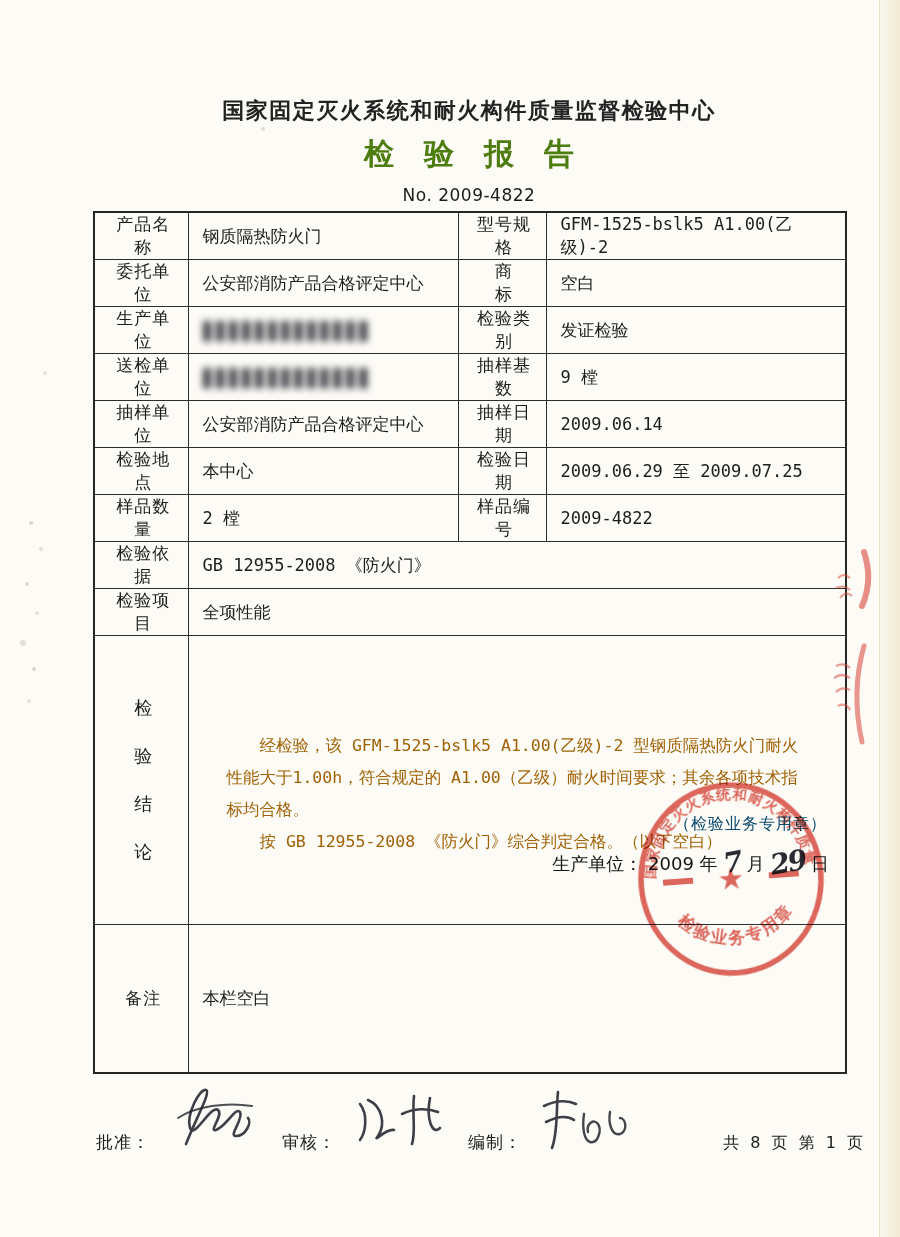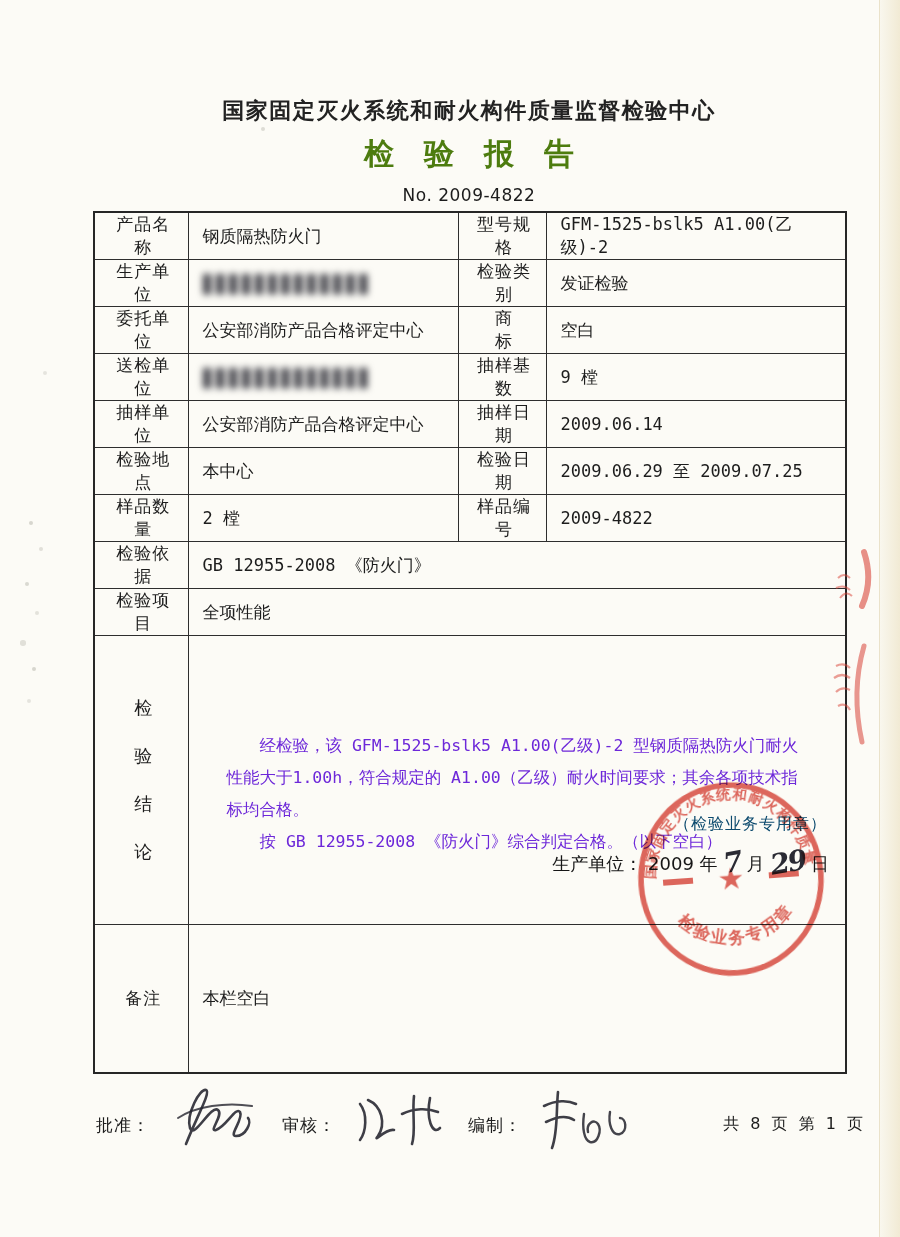--- a/index.html
+++ b/index.html
@@ -63,21 +63,21 @@
     letter-spacing:4px;font-size:15px;transform:scaleY(1.15);
   }
   
   td.vcell{padding:0;}
   .vstack{
     display:flex;flex-direction:column;align-items:center;justify-content:center;
     gap:24px;height:100%;font-size:18px;font-weight:500;letter-spacing:0;
   }
   td.conclbody{position:relative;vertical-align:top;padding:0;overflow:visible;}
   .concl-text{
-    margin:28px 26px 0 24px;font-size:16.5px;line-height:1.95;color:#6d28d9;
+    margin:28px 26px 0 24px;font-size:16.5px;line-height:1.95;color:#a16207;
     font-family:"DejaVu Sans Mono","DejaVu Sans",sans-serif;
   }
   .concl-text p{margin:0;text-indent:2em;}
   .seal-note{
     position:absolute;top:178px;right:18px;font-size:16px;letter-spacing:1px;color:#0c4a6e;
   }
   .issue-line{
     position:absolute;top:208px;right:16px;font-size:18px;color:#161616;
     font-weight:500;white-space:nowrap;
   }
@@ -86,21 +86,21 @@
     font-size:28px;color:#2a2a33;display:inline-block;transform:rotate(-10deg) translateY(2px);
     font-weight:bold;letter-spacing:-2px;
   }
   .stamp{
     position:absolute;top:140px;left:444px;width:196px;height:206px;
     opacity:.82;transform:rotate(-4deg);pointer-events:none;
     mix-blend-mode:multiply;filter:blur(.3px);
   }
   td.remarkbody{vertical-align:top;padding-top:14px;}
   footer{
-    width:770px;margin:10px 0 0 96px;display:flex;align-items:center;
+    width:770px;margin:10px 0 0 96px;display:flex;align-items:flex-end;
     font-size:17px;font-weight:500;
   }
   footer .fl{margin-top:14px;letter-spacing:1px;}
   .sig{margin:0 6px;}
   .pages{margin-left:auto;margin-top:12px;font-size:16px;letter-spacing:3px;white-space:nowrap;}
   
   .artifact{position:absolute;color:#d8473c;pointer-events:none;}
   .art1{top:548px;right:26px;opacity:.75;}
   .art2{top:640px;right:26px;opacity:.75;}
 </style>
@@ -125,30 +125,30 @@
         <col style="width:300px">
       </colgroup>
     <tbody>
       <tr class="r">
         <td class="lab">产品名称</td>
         <td class="val">钢质隔热防火门</td>
         <td class="lab">型号规格</td>
         <td class="val">GFM-1525-bslk5 A1.00(乙级)-2</td>
       </tr>
       <tr class="r">
+        <td class="lab">委托单位</td>
+        <td class="val">公安部消防产品合格评定中心</td>
+        <td class="lab">商　　标</td>
+        <td class="val">空白</td>
+      </tr>
+      <tr class="r">
         <td class="lab">生产单位</td>
         <td class="val"><span class="redact">█████████████</span></td>
         <td class="lab">检验类别</td>
         <td class="val">发证检验</td>
-      </tr>
-      <tr class="r">
-        <td class="lab">委托单位</td>
-        <td class="val">公安部消防产品合格评定中心</td>
-        <td class="lab">商　　标</td>
-        <td class="val">空白</td>
       </tr>
       <tr class="r">
         <td class="lab">送检单位</td>
         <td class="val"><span class="redact">█████████████</span></td>
         <td class="lab">抽样基数</td>
         <td class="val">9 樘</td>
       </tr>
       <tr class="r">
         <td class="lab">抽样单位</td>
         <td class="val">公安部消防产品合格评定中心</td>

